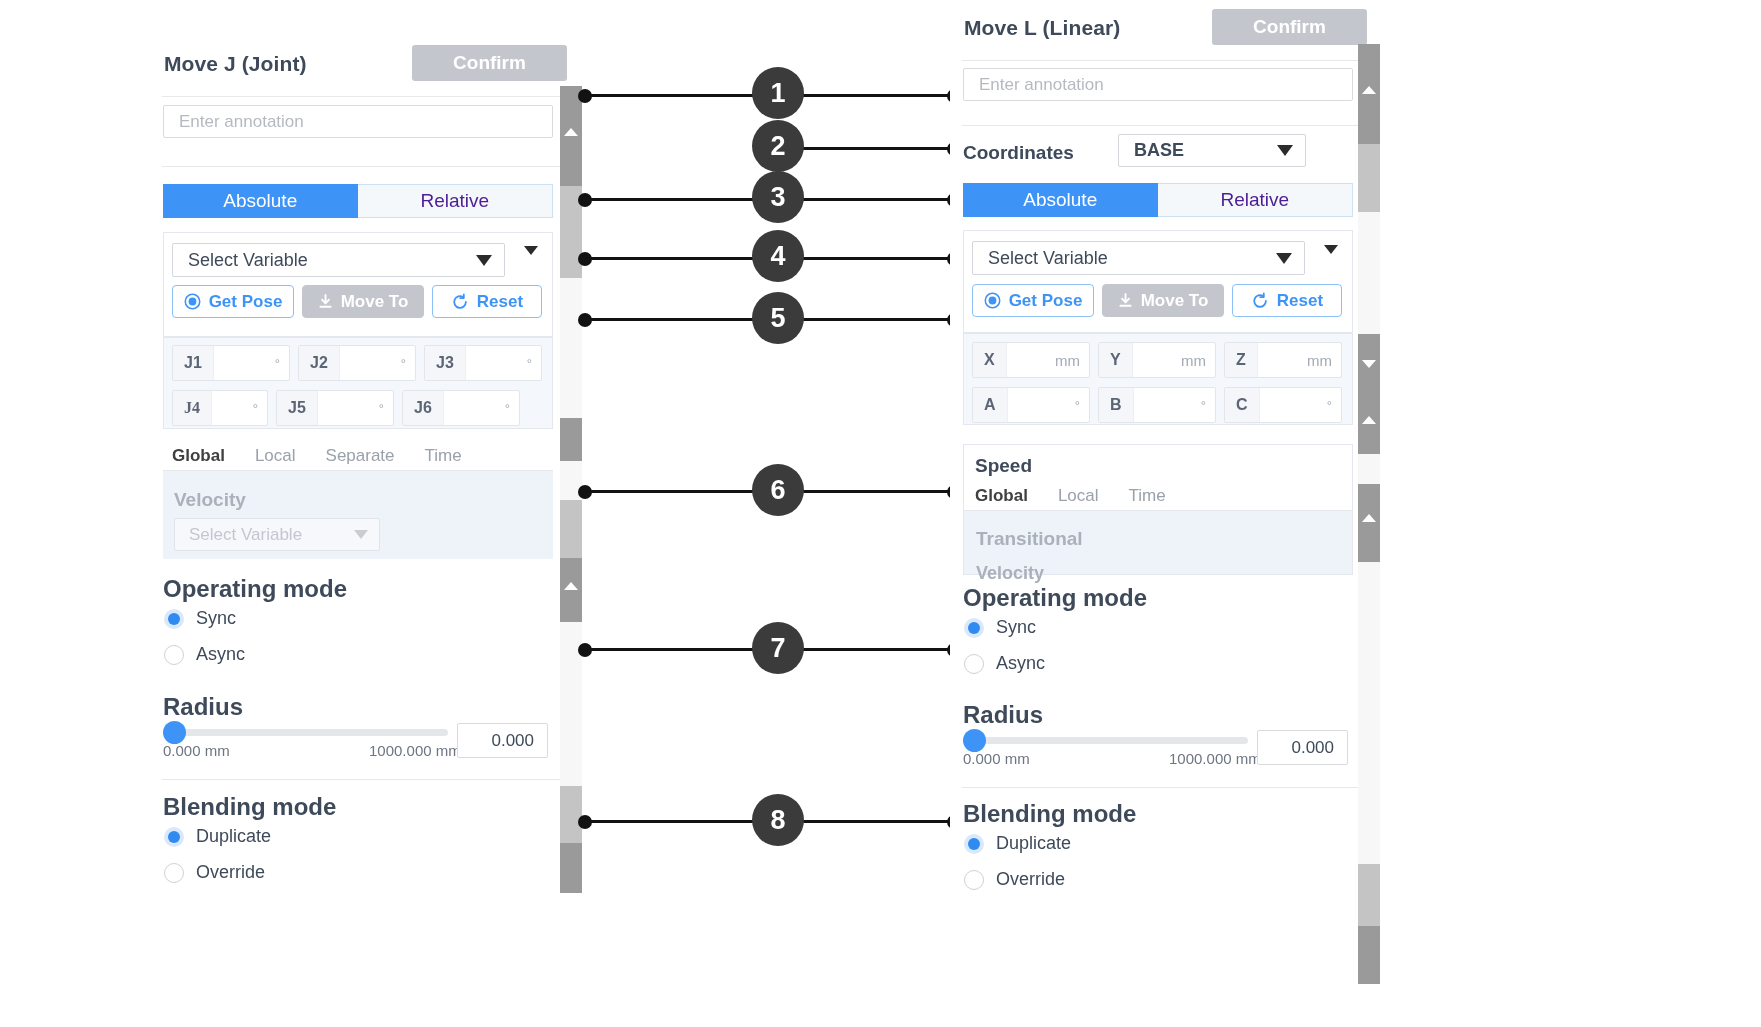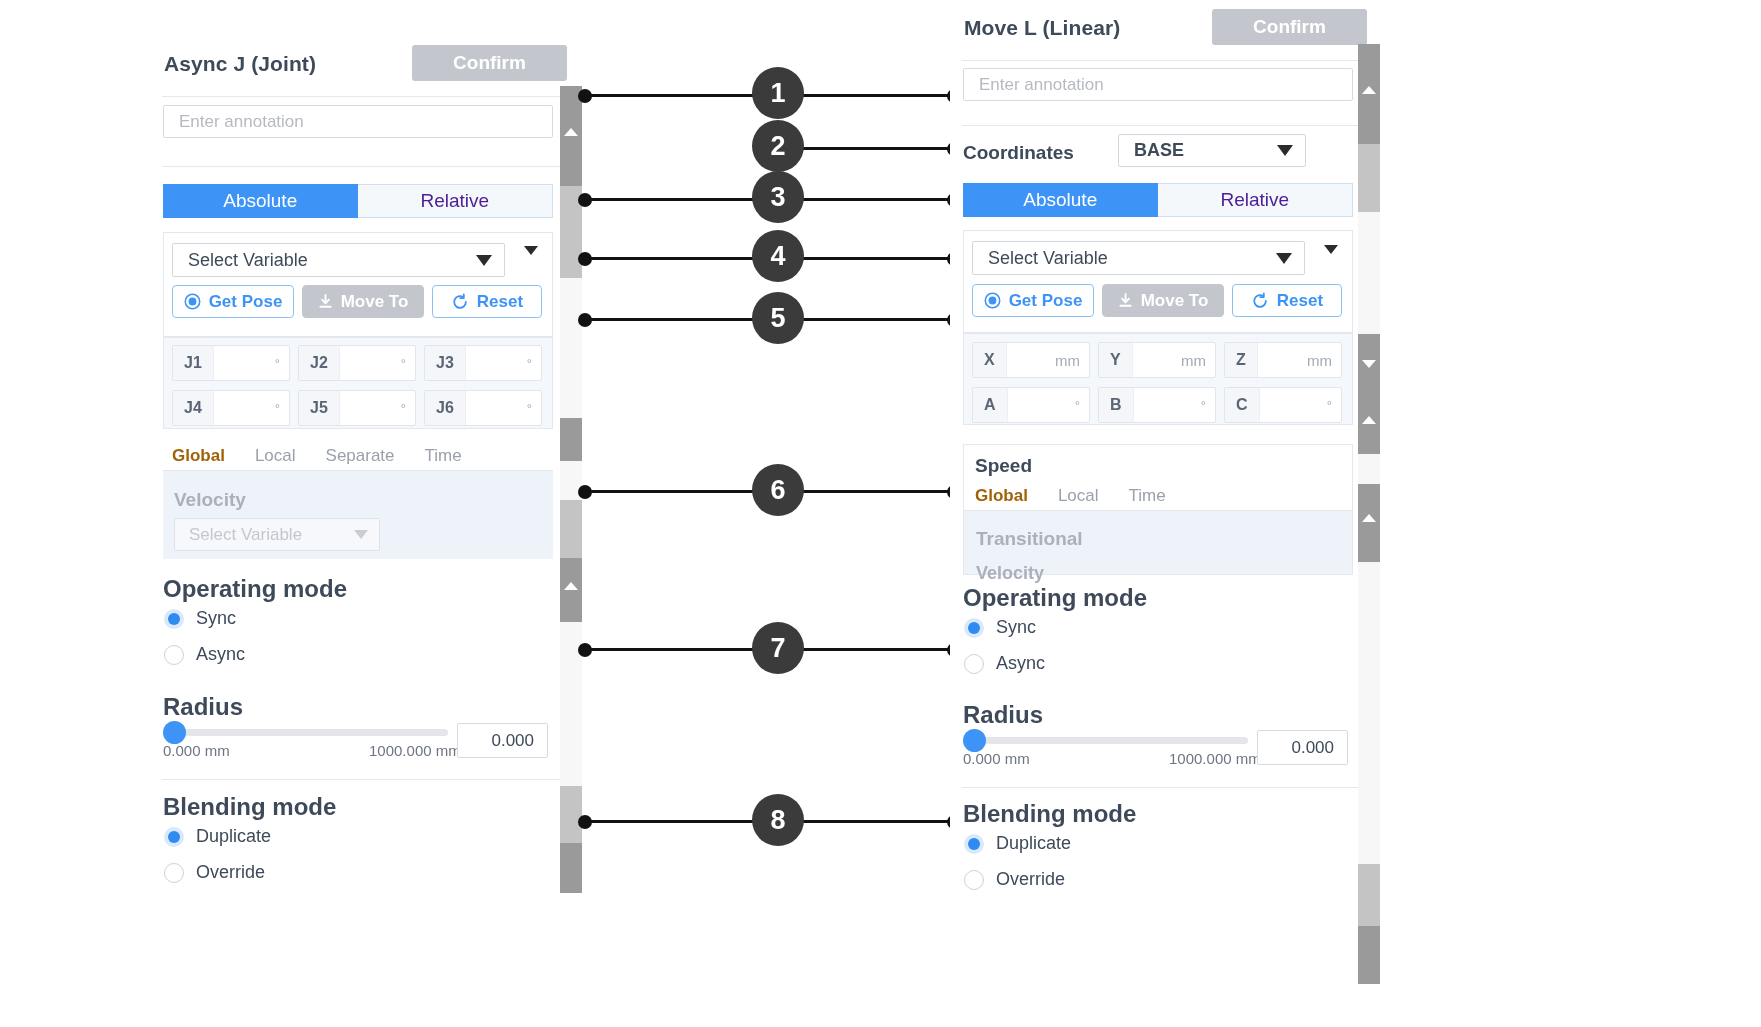--- a/index.html
+++ b/index.html
@@ -88,21 +88,21 @@
   .cell .val { flex: 1; }
   .cell .unit {
     color: #a4abb5; font-size: 15px; padding-right: 9px;
   }
   .cell .deg { color: #a4abb5; font-size: 13px; padding-right: 9px; }
   .cellwrap { position: absolute; background: #f4f7fb; border: 1px solid #e4e8ee; }
 
   
   .tabs { position: absolute; display: flex; }
   .tabs > div { font-size: 17px; color: #9aa1ab; padding: 0 0 9px 0; margin-right: 30px; position: relative; }
-  .tabs > div.on { color: #a16207; font-weight: bold; }
+  .tabs > div.on { color: #404040; font-weight: bold; }
   .tabs > div.on:after {
     content: ""; position: absolute; left: 0; right: 0; bottom: 0;
     height: 3px; background: #3d94f6;
   }
   .tabline { position: absolute; height: 1px; background: #e4e7eb; }
 
   .vel-box { position: absolute; background: #eef2f9; }
   .vel-lab { position: absolute; font-size: 19px; font-weight: bold; color: #aab1bb; }
   .vel-sel {
     position: absolute; border: 1px solid #e0e4ea; background: #f6f8fc;
@@ -162,21 +162,21 @@
     display: flex; align-items: center; justify-content: center;
   }
 </style>
 </head>
 <body>
 
 <div id="stage">
 
   <div class="panel" style="left:150px; top:0px; width:430px; height:1027px;">
 
-    <div class="panel-title" style="position:absolute; left:14px; top:52px;">Async J (Joint)</div>
+    <div class="panel-title" style="position:absolute; left:14px; top:52px;">Move J (Joint)</div>
 
     <div class="confirm-btn" style="position:absolute; left:262px; top:45px; width:155px; height:36px;">Confirm</div>
 
     <div class="hr" style="left:12px; top:96px; width:406px;"></div>
 
     <div class="anno-input" style="position:absolute; left:13px; top:105px; width:390px; height:33px;">Enter annotation</div>
 
     <div class="hr" style="left:12px; top:166px; width:406px;"></div>
 
     <div class="seg" style="left:13px; top:184px; width:390px; height:34px;">
@@ -231,21 +231,21 @@
         <span class="deg">°</span>
       </div>
       <div class="cell" style="width:118px; height:36px;">
         <span class="lab">J3</span>
         <span class="val"></span>
         <span class="deg">°</span>
       </div>
     </div>
 
     <div class="cellrow" style="left:22px; top:390px;">
-      <div class="cell" style="width:118px; height:36px;">
+      <div class="cell" style="width:96px; height:36px;font-family:Liberation Serif, serif;">
         <span class="lab">J4</span>
         <span class="val"></span>
         <span class="deg">°</span>
       </div>
       <div class="cell" style="width:118px; height:36px;">
         <span class="lab">J5</span>
         <span class="val"></span>
         <span class="deg">°</span>
       </div>
       <div class="cell" style="width:118px; height:36px;">

